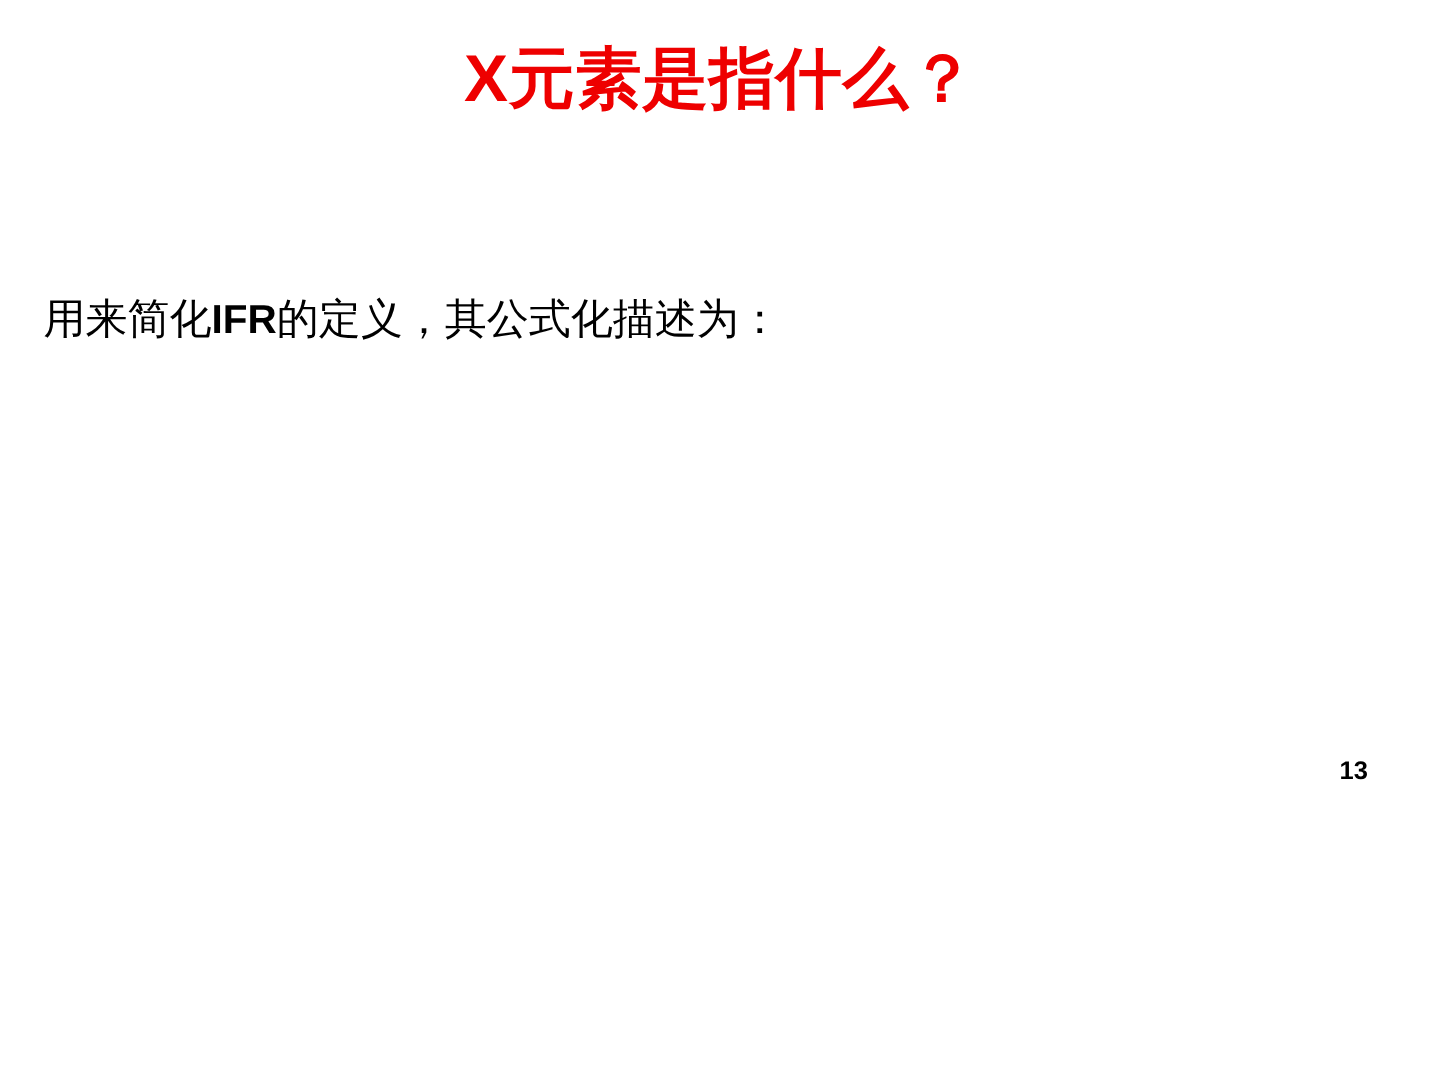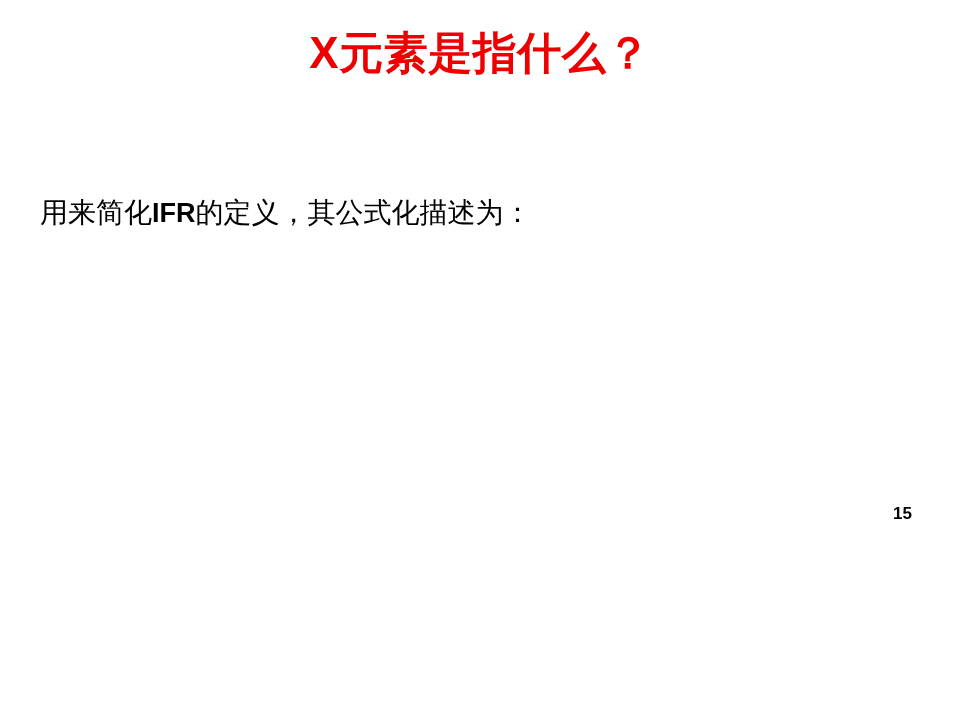--- a/index.html
+++ b/index.html
@@ -34,21 +34,21 @@
     font-size: 44px;
     line-height: 58px;
     letter-spacing: 0.5px;
     color: #EE0000;
     white-space: nowrap;
   }
 
   
   .body-area {
     position: absolute;
-    left: 40px;
+    left: 29px;
     top: 190px;
     width: 880px;
   }
 
   .para {
     font-family: "Liberation Serif", "DejaVu Serif", serif;
     font-size: 28px;
     line-height: 46px;
     color: #000000;
     margin: 0;
@@ -105,15 +105,15 @@
 
   <div class="body-area">
 
     <p class="para para-1">
       <span>用来简化</span><span class="latin-bold">IFR</span><span>的定义，其公式化描述为：</span>
     </p>
 
 
   </div>
 
-  <div class="page-number">15</div>
+  <div class="page-number">13</div>
 
 </div>
 
 </body></html>

